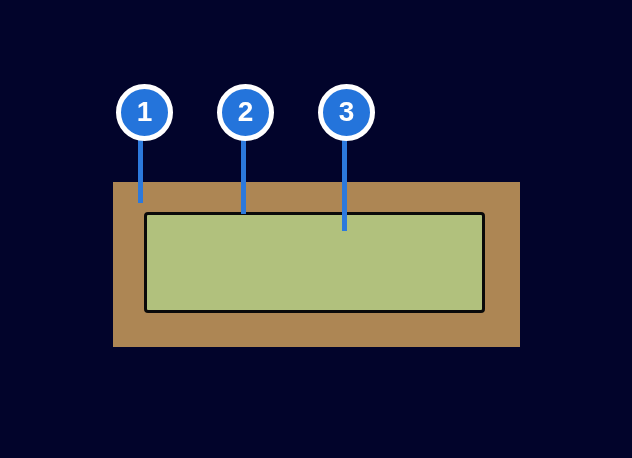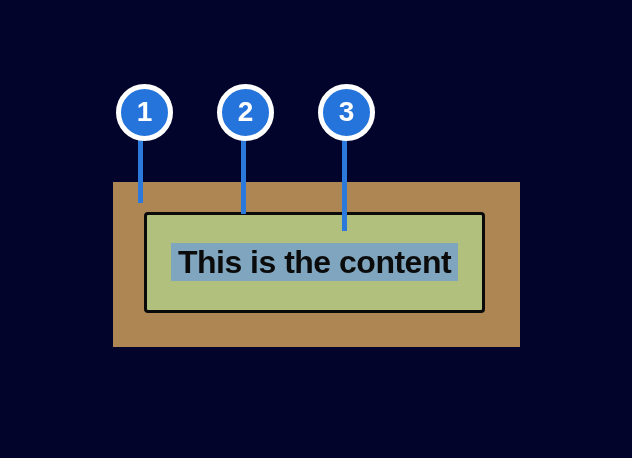--- a/index.html
+++ b/index.html
@@ -94,23 +94,20 @@
 </style>
 </head>
 <body>
 
 <div class="stage">
 
   <div class="margin-box"></div>
 
   <div class="border-box"></div>
 
-  <div class="content-row">
-    <span class="content-highlight">This is the content</span>
-  </div>
 
   <div class="callout-line line-1"></div>
   <div class="callout-line line-2"></div>
   <div class="callout-line line-3"></div>
 
   <div class="callout-circle circle-1">
     <span class="callout-number">1</span>
   </div>
 
   <div class="callout-circle circle-2">

